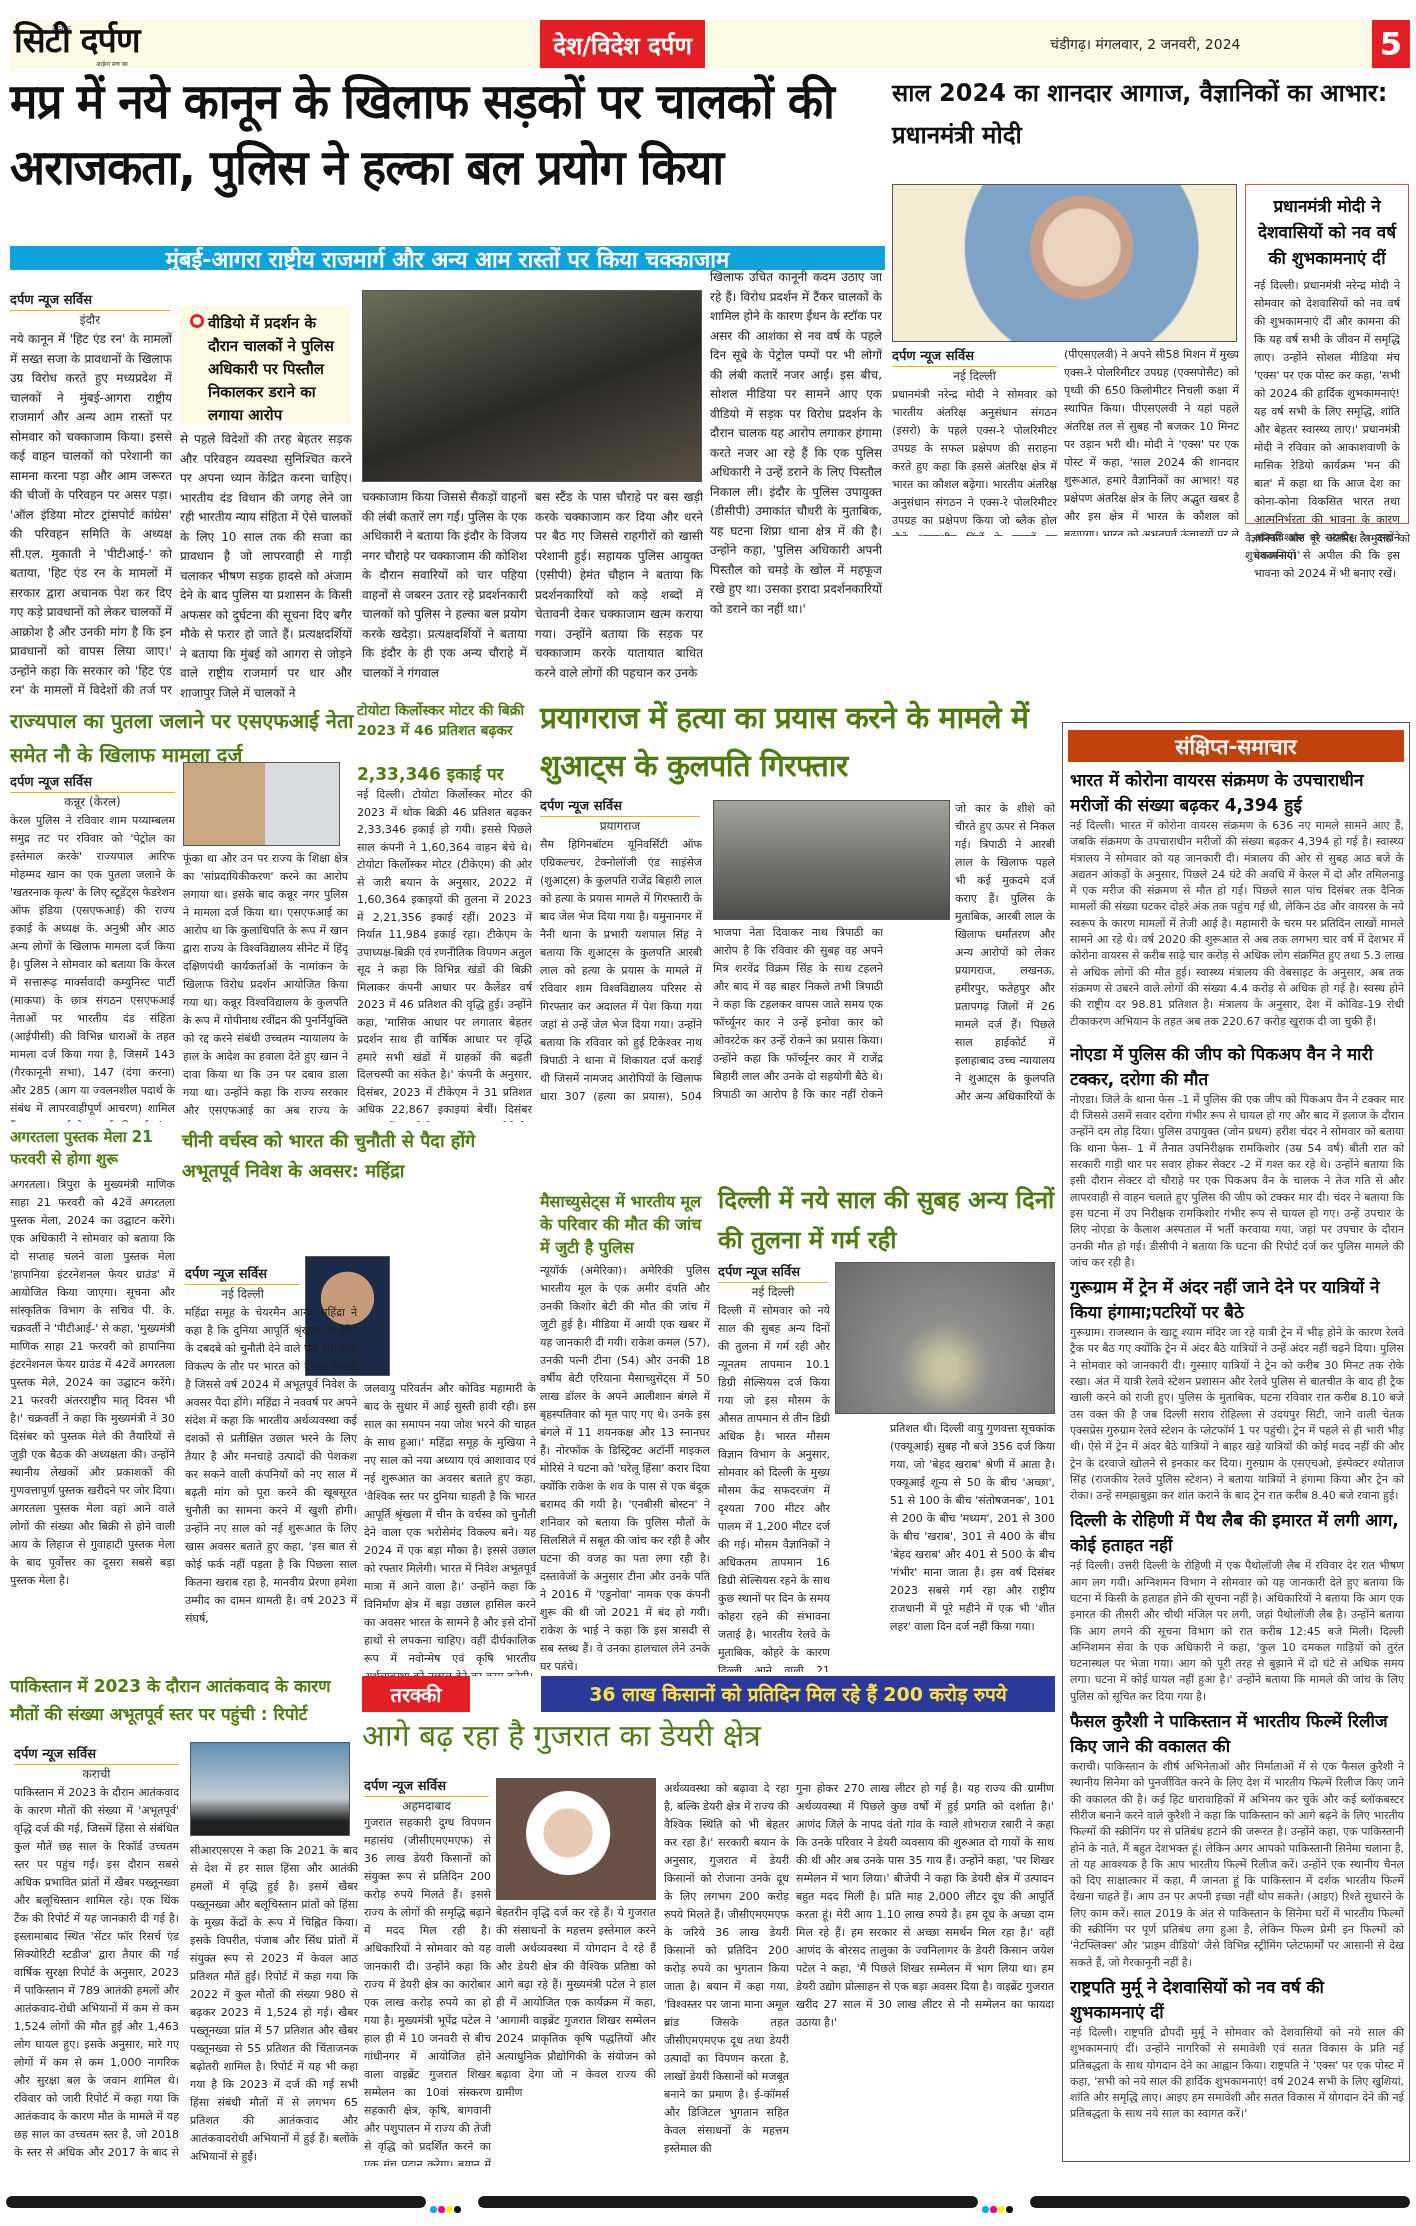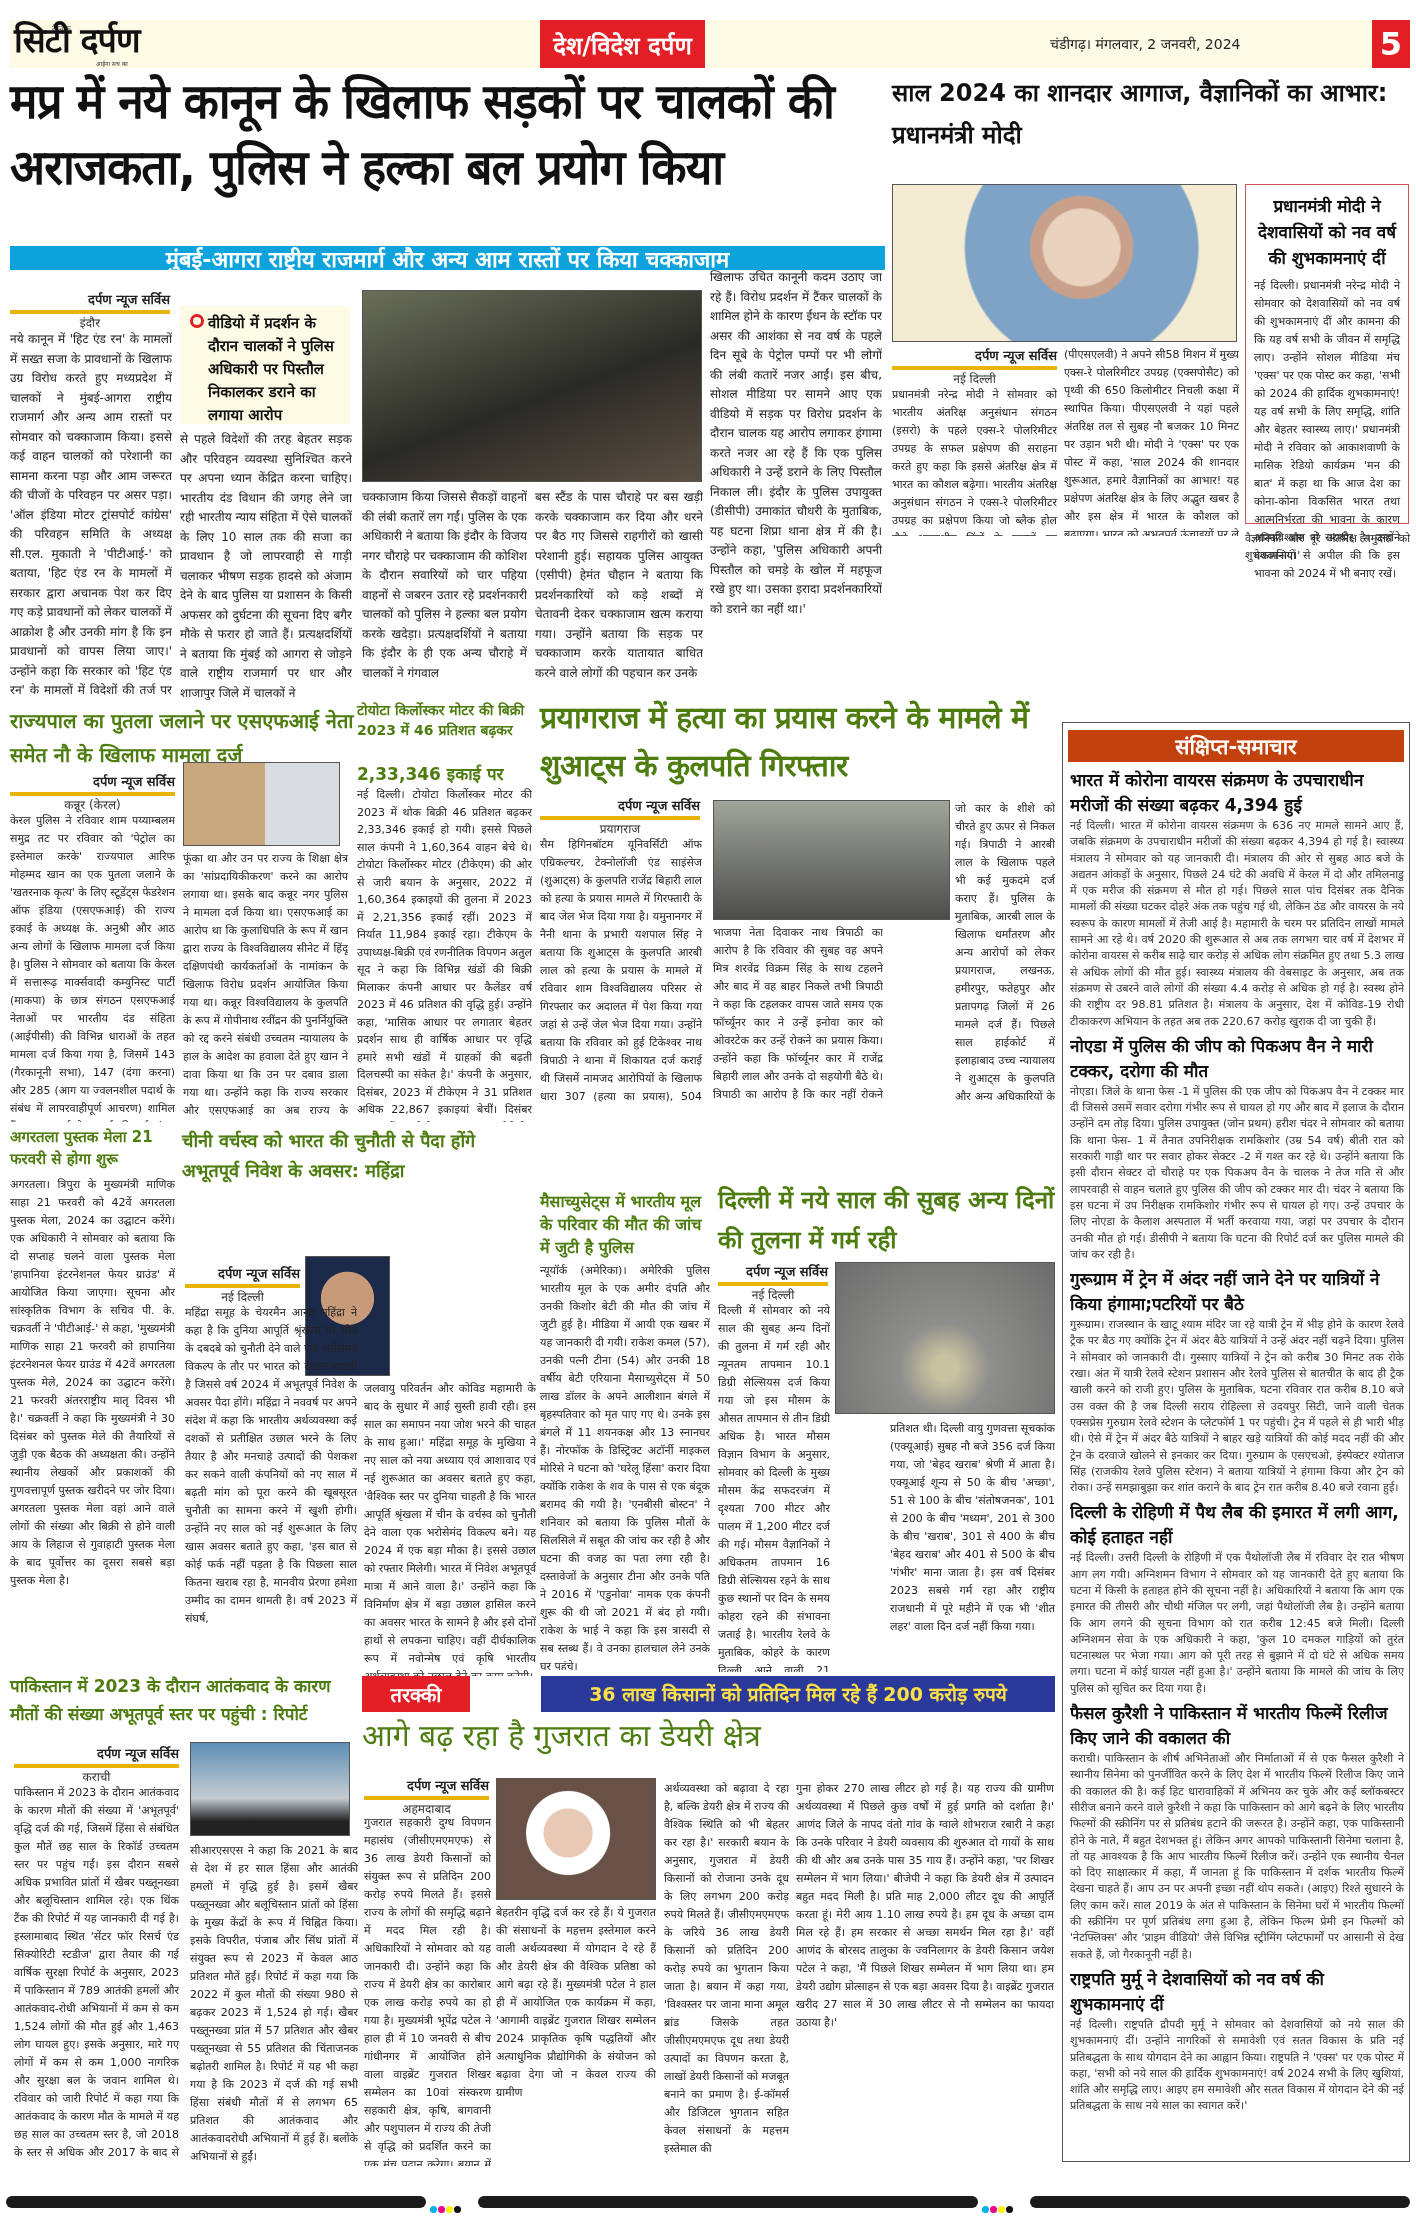--- a/index.html
+++ b/index.html
@@ -9,21 +9,21 @@
 .logo{left:14px;top:16px;font-family:"DejaVu Serif",serif;font-weight:bold;font-size:34px;letter-spacing:-1px;color:#111}
 .logo-sub{left:20px;top:6px;font-size:9px;color:#333}
 .logo-tag{left:96px;top:60px;font-size:6px;color:#333}
 .section-tab{left:540px;top:20px;width:165px;height:48px;background:#e31e24;color:#fff;font-size:24px;font-weight:bold;display:flex;align-items:center;justify-content:center}
 .dateline{left:1050px;top:34px;font-size:14px;color:#222}
 .page-num{left:1372px;top:20px;width:38px;height:48px;background:#e31e24;color:#fff;font-weight:bold;font-size:32px;display:flex;align-items:center;justify-content:center}
 .h-main{left:10px;top:72px;width:875px;font-weight:bold;font-size:46px;line-height:63px;letter-spacing:-1px;color:#111;font-family:"DejaVu Sans",sans-serif;transform:scaleY(1.05)}
 .h-modi{left:892px;top:72px;width:520px;font-weight:bold;font-size:24px;line-height:42px;color:#111}
 .blue-strip{left:10px;top:246px;width:875px;height:24px;background:#0fa3de;color:#fff;font-weight:bold;font-size:22px;display:flex;align-items:center;justify-content:center}
 .col{font-size:12px;line-height:19.5px;color:#222;text-align:justify}
-.byline{font-family:"DejaVu Serif",serif;font-size:13px;font-weight:bold;text-align:right;border-bottom:4px solid #eab308;padding-bottom:2px;color:#222}
+.byline{font-family:"DejaVu Serif",serif;font-size:13px;font-weight:bold;text-align:left;border-bottom:1px solid #eab308;padding-bottom:2px;color:#222}
 .place{font-size:12px;text-align:center;color:#333}
 .photo{background:#777;border:1px solid #555}
 .quote-box{left:180px;top:306px;width:170px;height:118px;background:#fdfbe6;font-weight:bold;font-size:15px;line-height:23px;padding:6px 6px 6px 28px;color:#111}
 .quote-ring{left:190px;top:314px;width:14px;height:14px;border:3px solid #e31e24;border-radius:50%}
 .greet-box{left:1245px;top:184px;width:164px;height:340px;border:1px solid #c55;padding:8px}
 .greet-title{font-weight:bold;font-size:17px;line-height:26px;text-align:center;color:#111}
 .brief-box{left:1062px;top:722px;width:348px;height:1440px;border:1px solid #555}
 .brief-head{left:1068px;top:730px;width:336px;height:32px;background:#c2410c;color:#fff;font-weight:bold;font-size:21px;display:flex;align-items:center;justify-content:center}
 .bh{font-weight:bold;font-size:17px;line-height:25px;color:#111}
 .bp{font-size:11px;line-height:16.3px;color:#333;text-align:justify}
@@ -142,21 +142,21 @@
 <div class="abs col" style="left:664px;top:1780px;width:125px;height:386px;overflow:hidden;font-size:11px;line-height:18px">अर्थव्यवस्था को बढ़ावा दे रहा है, बल्कि डेयरी क्षेत्र में राज्य की वैश्विक स्थिति को भी बेहतर कर रहा है।' सरकारी बयान के अनुसार, गुजरात में डेयरी किसानों को रोजाना उनके दूध के लिए लगभग 200 करोड़ रुपये मिलते हैं। जीसीएमएमएफ के जरिये 36 लाख डेयरी किसानों को प्रतिदिन 200 करोड़ रुपये का भुगतान किया जाता है। बयान में कहा गया, 'विश्वस्तर पर जाना माना अमूल ब्रांड जिसके तहत जीसीएमएमएफ दूध तथा डेयरी उत्पादों का विपणन करता है, लाखों डेयरी किसानों को मजबूत बनाने का प्रमाण है। ई-कॉमर्स और डिजिटल भुगतान सहित केवल संसाधनों के महत्तम इस्तेमाल की</div>
 <div class="abs col" style="left:796px;top:1780px;width:258px;height:386px;overflow:hidden;font-size:11px;line-height:18px">गुना होकर 270 लाख लीटर हो गई है। यह राज्य की ग्रामीण अर्थव्यवस्था में पिछले कुछ वर्षों में हुई प्रगति को दर्शाता है।' आणंद जिले के नापद वंतो गांव के ग्वाले शोभराज रबारी ने कहा कि उनके परिवार ने डेयरी व्यवसाय की शुरुआत दो गायों के साथ की थी और अब उनके पास 35 गाय हैं। उन्होंने कहा, 'पर शिखर सम्मेलन में भाग लिया।' बीजेपी ने कहा कि डेयरी क्षेत्र में उत्पादन बहुत मदद मिली है। प्रति माह 2,000 लीटर दूध की आपूर्ति करता हूं। मेरी आय 1.10 लाख रुपये है। हम दूध के अच्छा दाम मिल रहे हैं। हम सरकार से अच्छा समर्थन मिल रहा है।' वहीं आणंद के बोरसद तालुका के ज्वनिलागर के डेयरी किसान जयेश पटेल ने कहा, 'मैं पिछले शिखर सम्मेलन में भाग लिया था। हम डेयरी उद्योग प्रोत्साहन से एक बड़ा अवसर दिया है। वाइब्रेंट गुजरात खरीद 27 साल में 30 लाख लीटर से नौ सम्मेलन का फायदा उठाया है।'</div>
 
 <div class="abs brief-box"></div>
 <div class="abs brief-head">संक्षिप्त-समाचार</div>
 <div class="abs" style="left:1070px;top:768px;width:334px;height:1390px;overflow:hidden">
   <div>
       <div class="bh">भारत में कोरोना वायरस संक्रमण के उपचाराधीन मरीजों की संख्या बढ़कर 4,394 हुई</div>
       <div class="bp">नई दिल्ली। भारत में कोरोना वायरस संक्रमण के 636 नए मामले सामने आए हैं, जबकि संक्रमण के उपचाराधीन मरीजों की संख्या बढ़कर 4,394 हो गई है। स्वास्थ्य मंत्रालय ने सोमवार को यह जानकारी दी। मंत्रालय की ओर से सुबह आठ बजे के अद्यतन आंकड़ों के अनुसार, पिछले 24 घंटे की अवधि में केरल में दो और तमिलनाडु में एक मरीज की संक्रमण से मौत हो गई। पिछले साल पांच दिसंबर तक दैनिक मामलों की संख्या घटकर दोहरे अंक तक पहुंच गई थी, लेकिन ठंड और वायरस के नये स्वरूप के कारण मामलों में तेजी आई है। महामारी के चरम पर प्रतिदिन लाखों मामले सामने आ रहे थे। वर्ष 2020 की शुरूआत से अब तक लगभग चार वर्ष में देशभर में कोरोना वायरस से करीब साढ़े चार करोड़ से अधिक लोग संक्रमित हुए तथा 5.3 लाख से अधिक लोगों की मौत हुई। स्वास्थ्य मंत्रालय की वेबसाइट के अनुसार, अब तक संक्रमण से उबरने वाले लोगों की संख्या 4.4 करोड़ से अधिक हो गई है। स्वस्थ होने की राष्ट्रीय दर 98.81 प्रतिशत है। मंत्रालय के अनुसार, देश में कोविड-19 रोधी टीकाकरण अभियान के तहत अब तक 220.67 करोड़ खुराक दी जा चुकी हैं।</div>
     </div>
-  <div style="margin-top:4px">
+  <div style="margin-top:12px">
       <div class="bh">नोएडा में पुलिस की जीप को पिकअप वैन ने मारी टक्कर, दरोगा की मौत</div>
       <div class="bp">नोएडा। जिले के थाना फेस -1 में पुलिस की एक जीप को पिकअप वैन ने टक्कर मार दी जिससे उसमें सवार दरोगा गंभीर रूप से घायल हो गए और बाद में इलाज के दौरान उन्होंने दम तोड़ दिया। पुलिस उपायुक्त (जोन प्रथम) हरीश चंदर ने सोमवार को बताया कि थाना फेस- 1 में तैनात उपनिरीक्षक रामकिशोर (उम्र 54 वर्ष) बीती रात को सरकारी गाड़ी थार पर सवार होकर सेक्टर -2 में गश्त कर रहे थे। उन्होंने बताया कि इसी दौरान सेक्टर दो चौराहे पर एक पिकअप वैन के चालक ने तेज गति से और लापरवाही से वाहन चलाते हुए पुलिस की जीप को टक्कर मार दी। चंदर ने बताया कि इस घटना में उप निरीक्षक रामकिशोर गंभीर रूप से घायल हो गए। उन्हें उपचार के लिए नोएडा के कैलाश अस्पताल में भर्ती करवाया गया, जहां पर उपचार के दौरान उनकी मौत हो गई। डीसीपी ने बताया कि घटना की रिपोर्ट दर्ज कर पुलिस मामले की जांच कर रही है।</div>
     </div>
   <div style="margin-top:4px">
       <div class="bh">गुरूग्राम में ट्रेन में अंदर नहीं जाने देने पर यात्रियों ने किया हंगामा;पटरियों पर बैठे</div>
       <div class="bp">गुरूग्राम। राजस्थान के खाटू श्याम मंदिर जा रहे यात्री ट्रेन में भीड़ होने के कारण रेलवे ट्रैक पर बैठ गए क्योंकि ट्रेन में अंदर बैठे यात्रियों ने उन्हें अंदर नहीं चढ़ने दिया। पुलिस ने सोमवार को जानकारी दी। गुस्साए यात्रियों ने ट्रेन को करीब 30 मिनट तक रोके रखा। अंत में यात्री रेलवे स्टेशन प्रशासन और रेलवे पुलिस से बातचीत के बाद ही ट्रैक खाली करने को राजी हुए। पुलिस के मुताबिक, घटना रविवार रात करीब 8.10 बजे उस वक्त की है जब दिल्ली सराय रोहिल्ला से उदयपुर सिटी, जाने वाली चेतक एक्सप्रेस गुरुग्राम रेलवे स्टेशन के प्लेटफॉर्म 1 पर पहुंची। ट्रेन में पहले से ही भारी भीड़ थी। ऐसे में ट्रेन में अंदर बैठे यात्रियों ने बाहर खड़े यात्रियों की कोई मदद नहीं की और ट्रेन के दरवाजे खोलने से इनकार कर दिया। गुरुग्राम के एसएचओ, इंस्पेक्टर श्योताज सिंह (राजकीय रेलवे पुलिस स्टेशन) ने बताया यात्रियों ने हंगामा किया और ट्रेन को रोका। उन्हें समझाबुझा कर शांत कराने के बाद ट्रेन रात करीब 8.40 बजे रवाना हुई।</div>
     </div>
   <div style="margin-top:4px">
       <div class="bh">दिल्ली के रोहिणी में पैथ लैब की इमारत में लगी आग, कोई हताहत नहीं</div>
       <div class="bp">नई दिल्ली। उत्तरी दिल्ली के रोहिणी में एक पैथोलॉजी लैब में रविवार देर रात भीषण आग लग गयी। अग्निशमन विभाग ने सोमवार को यह जानकारी देते हुए बताया कि घटना में किसी के हताहत होने की सूचना नहीं है। अधिकारियों ने बताया कि आग एक इमारत की तीसरी और चौथी मंजिल पर लगी, जहां पैथोलॉजी लैब है। उन्होंने बताया कि आग लगने की सूचना विभाग को रात करीब 12:45 बजे मिली। दिल्ली अग्निशमन सेवा के एक अधिकारी ने कहा, 'कुल 10 दमकल गाड़ियों को तुरंत घटनास्थल पर भेजा गया। आग को पूरी तरह से बुझाने में दो घंटे से अधिक समय लगा। घटना में कोई घायल नहीं हुआ है।' उन्होंने बताया कि मामले की जांच के लिए पुलिस को सूचित कर दिया गया है।</div>

